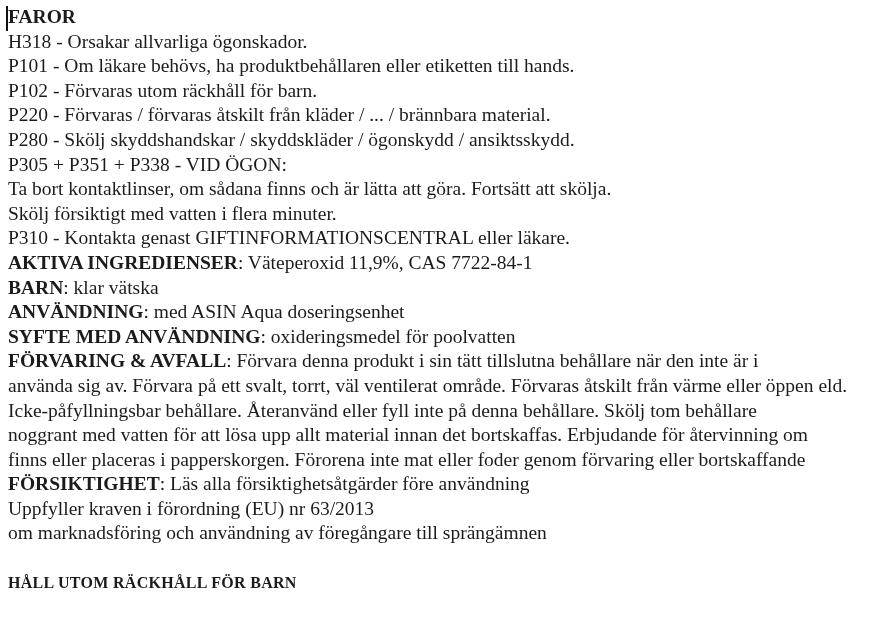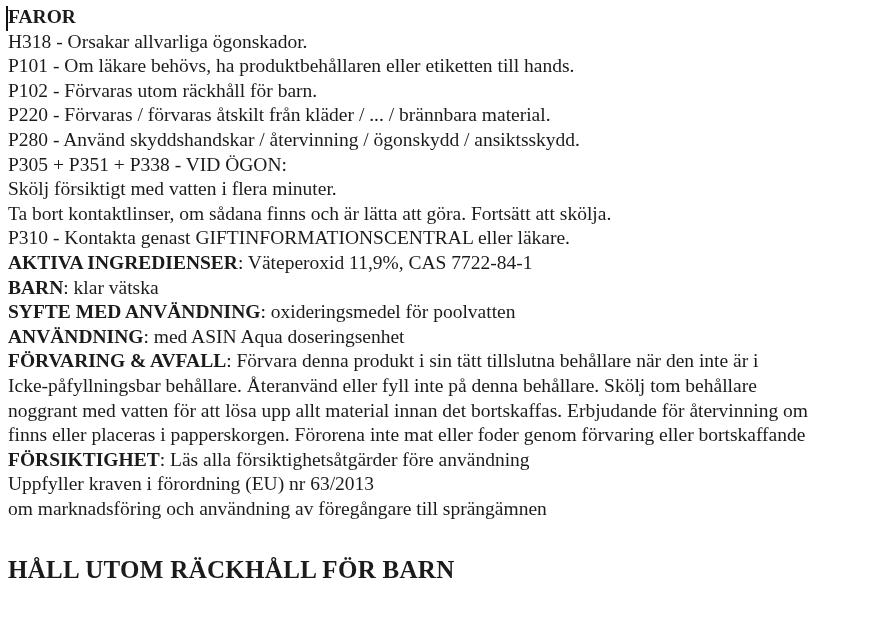--- a/index.html
+++ b/index.html
@@ -23,23 +23,22 @@
     cursor: text;
   }
   .line {
     height: 24.6px;
     white-space: nowrap;
   }
   .line .b {
     font-weight: bold;
   }
   .line.footer {
-    font-size: 25px;
+    font-size: 16px;
     letter-spacing: 0.3px;
-    margin-top: 12px;
   }
   .caret {
     position: absolute;
     left: 6px;
     top: 6px;
     width: 2px;
     height: 25px;
     background: #111111;
   }
 </style>
@@ -47,30 +46,31 @@
 <body>
 
 <div class="page">
   <span class="caret"></span>
 
   <div class="line"><span class="b">FAROR</span><span></span></div>
   <div class="line"><span class="b"></span><span>H318 - Orsakar allvarliga ögonskador.</span></div>
   <div class="line"><span class="b"></span><span>P101 - Om läkare behövs, ha produktbehållaren eller etiketten till hands.</span></div>
   <div class="line"><span class="b"></span><span>P102 - Förvaras utom räckhåll för barn.</span></div>
   <div class="line"><span class="b"></span><span>P220 - Förvaras / förvaras åtskilt från kläder / ... / brännbara material.</span></div>
-  <div class="line"><span class="b"></span><span>P280 - Använd skyddshandskar / återvinning / ögonskydd / ansiktsskydd.</span></div>
+  <div class="line"><span class="b"></span><span>P280 - Skölj skyddshandskar / skyddskläder / ögonskydd / ansiktsskydd.</span></div>
   <div class="line"><span class="b"></span><span>P305 + P351 + P338 - VID ÖGON:</span></div>
+  <div class="line"><span class="b"></span><span>Ta bort kontaktlinser, om sådana finns och är lätta att göra. Fortsätt att skölja.</span></div>
   <div class="line"><span class="b"></span><span>Skölj försiktigt med vatten i flera minuter.</span></div>
-  <div class="line"><span class="b"></span><span>Ta bort kontaktlinser, om sådana finns och är lätta att göra. Fortsätt att skölja.</span></div>
   <div class="line"><span class="b"></span><span>P310 - Kontakta genast GIFTINFORMATIONSCENTRAL eller läkare.</span></div>
   <div class="line"><span class="b">AKTIVA INGREDIENSER</span><span>: Väteperoxid 11,9%, CAS 7722-84-1</span></div>
   <div class="line"><span class="b">BARN</span><span>: klar vätska</span></div>
+  <div class="line"><span class="b">ANVÄNDNING</span><span>: med ASIN Aqua doseringsenhet</span></div>
   <div class="line"><span class="b">SYFTE MED ANVÄNDNING</span><span>: oxideringsmedel för poolvatten</span></div>
-  <div class="line"><span class="b">ANVÄNDNING</span><span>: med ASIN Aqua doseringsenhet</span></div>
   <div class="line"><span class="b">FÖRVARING &amp; AVFALL</span><span>: Förvara denna produkt i sin tätt tillslutna behållare när den inte är i</span></div>
+  <div class="line"><span class="b"></span><span>använda sig av. Förvara på ett svalt, torrt, väl ventilerat område. Förvaras åtskilt från värme eller öppen eld.</span></div>
   <div class="line"><span class="b"></span><span>Icke-påfyllningsbar behållare. Återanvänd eller fyll inte på denna behållare. Skölj tom behållare</span></div>
   <div class="line"><span class="b"></span><span>noggrant med vatten för att lösa upp allt material innan det bortskaffas. Erbjudande för återvinning om</span></div>
   <div class="line"><span class="b"></span><span>finns eller placeras i papperskorgen. Förorena inte mat eller foder genom förvaring eller bortskaffande</span></div>
   <div class="line"><span class="b">FÖRSIKTIGHET</span><span>: Läs alla försiktighetsåtgärder före användning</span></div>
   <div class="line"><span class="b"></span><span>Uppfyller kraven i förordning (EU) nr 63/2013</span></div>
   <div class="line"><span class="b"></span><span>om marknadsföring och användning av föregångare till sprängämnen</span></div>
   <div class="line"><span class="b"></span><span></span></div>
   <div class="line footer"><span class="b">HÅLL UTOM RÄCKHÅLL FÖR BARN</span><span></span></div>
 </div>
 

